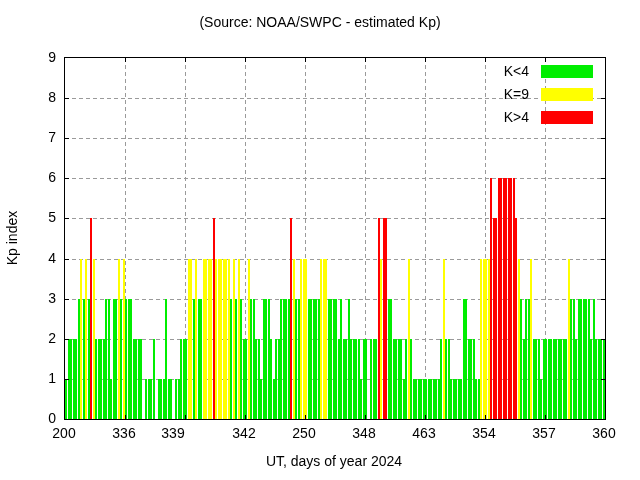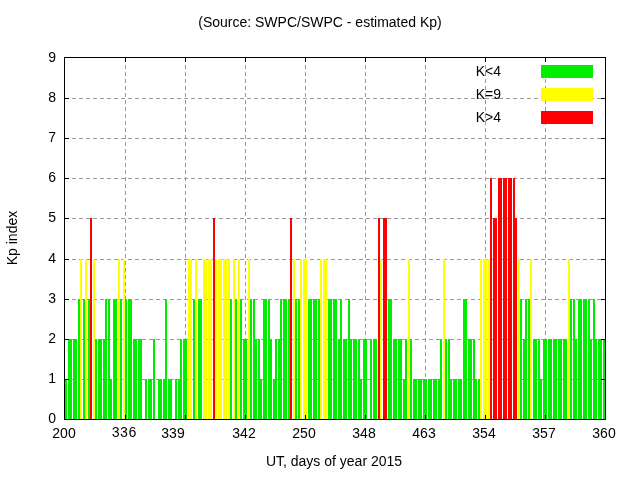--- a/index.html
+++ b/index.html
@@ -18,29 +18,29 @@
   .vgrid{position:absolute;top:0;height:361px;width:1px;
          background:repeating-linear-gradient(to bottom,#9a9a9a 0 4px,transparent 4px 7px);}
   .tick{position:absolute;background:#000;}
   .bar{position:absolute;bottom:0;}
   .xticklab{position:absolute;top:425px;transform:translateX(-50%);
             font-size:14px;}
   .yticklab{position:absolute;width:40px;left:16px;text-align:right;
             transform:translateY(-50%);font-size:14px;}
   #legend{position:absolute;top:6px;right:12px;}
   .legrow{display:flex;align-items:center;justify-content:flex-end;
-          margin-bottom:9px;height:14px;gap:28px;}
+          margin-bottom:9px;height:14px;}
   .leglab{font-size:14px;margin-right:12px;}
   .legswatch{width:52px;height:13px;}
 </style>
 </head>
 <body>
 
 <div id="stage">
-  <div id="title">(Source: SWPC/SWPC - estimated Kp)</div>
+  <div id="title">(Source: NOAA/SWPC - estimated Kp)</div>
   <div id="ylabel">Kp index</div>
   <div id="plot">
     <div id="grid">
         <div class="hgrid" style="top: 320.889px;"></div>
         <div class="hgrid" style="top: 280.778px;"></div>
         <div class="hgrid" style="top: 240.667px;"></div>
         <div class="hgrid" style="top: 200.556px;"></div>
         <div class="hgrid" style="top: 160.444px;"></div>
         <div class="hgrid" style="top: 120.333px;"></div>
         <div class="hgrid" style="top: 80.2222px;"></div>
@@ -312,21 +312,21 @@
           <div class="legswatch" style="background: rgb(255, 255, 0);"></div>
         </div>
         <div class="legrow">
           <span class="leglab">K&gt;4</span>
           <div class="legswatch" style="background: rgb(255, 0, 0);"></div>
         </div>
       </div>
   </div>
   <div id="xticklabs">
       <div class="xticklab" style="left: 64px;">200</div>
-      <div class="xticklab" style="left: 124px; font-family: Liberation Mono, monospace;">336</div>
+      <div class="xticklab" style="left: 124px;">336</div>
       <div class="xticklab" style="left: 173px;">339</div>
       <div class="xticklab" style="left: 244px;">342</div>
       <div class="xticklab" style="left: 304px;">250</div>
       <div class="xticklab" style="left: 364px;">348</div>
       <div class="xticklab" style="left: 424px;">463</div>
       <div class="xticklab" style="left: 484px;">354</div>
       <div class="xticklab" style="left: 544px;">357</div>
       <div class="xticklab" style="left: 604px;">360</div>
     </div>
   <div id="yticklabs">
@@ -334,14 +334,14 @@
       <div class="yticklab" style="top: 377.889px;">1</div>
       <div class="yticklab" style="top: 337.778px;">2</div>
       <div class="yticklab" style="top: 297.667px;">3</div>
       <div class="yticklab" style="top: 257.556px;">4</div>
       <div class="yticklab" style="top: 217.444px;">5</div>
       <div class="yticklab" style="top: 177.333px;">6</div>
       <div class="yticklab" style="top: 137.222px;">7</div>
       <div class="yticklab" style="top: 97.1111px;">8</div>
       <div class="yticklab" style="top: 57px;">9</div>
     </div>
-  <div id="xlabel">UT, days of year 2015</div>
+  <div id="xlabel">UT, days of year 2024</div>
 </div>
 
 </body></html>

